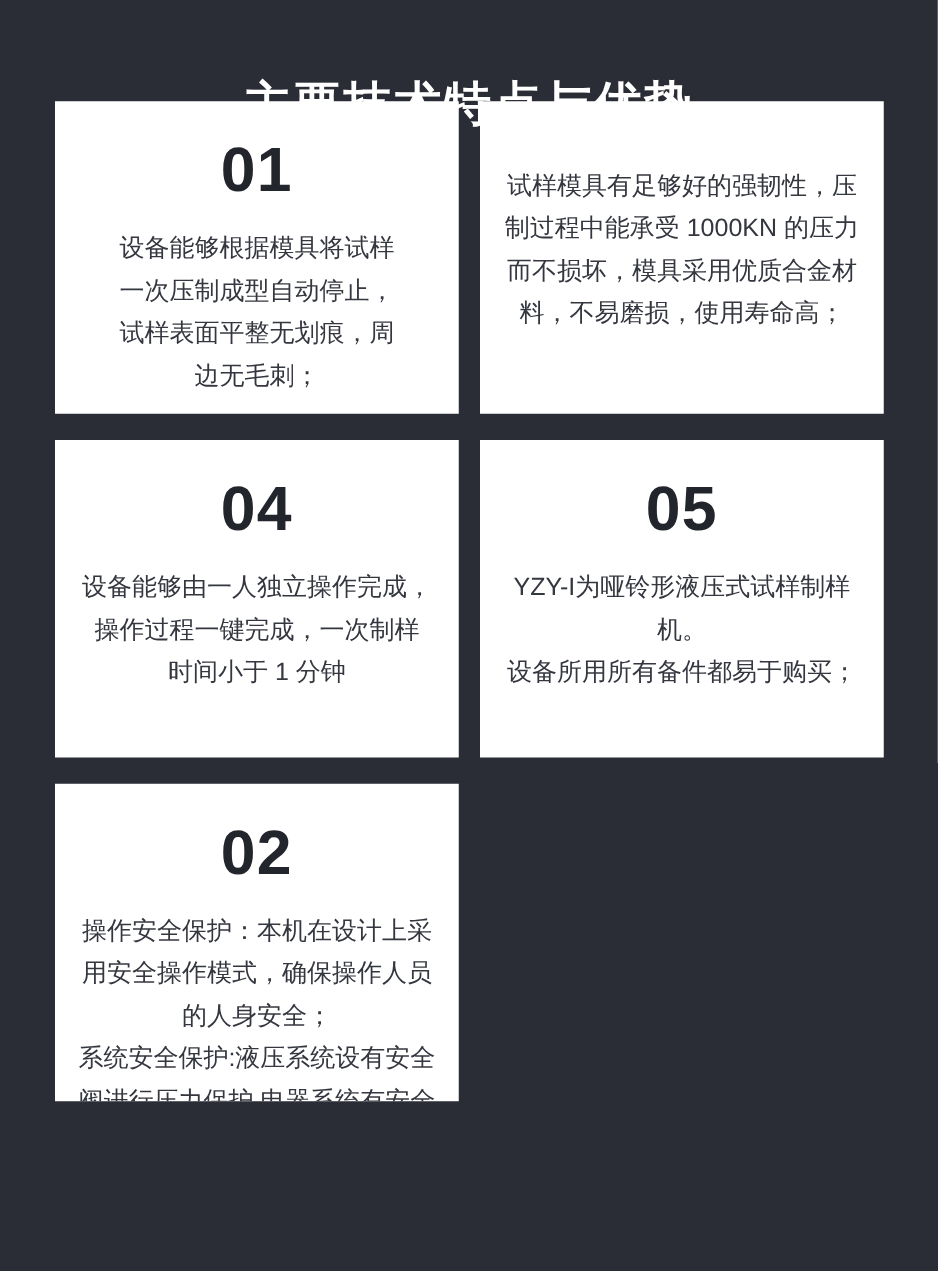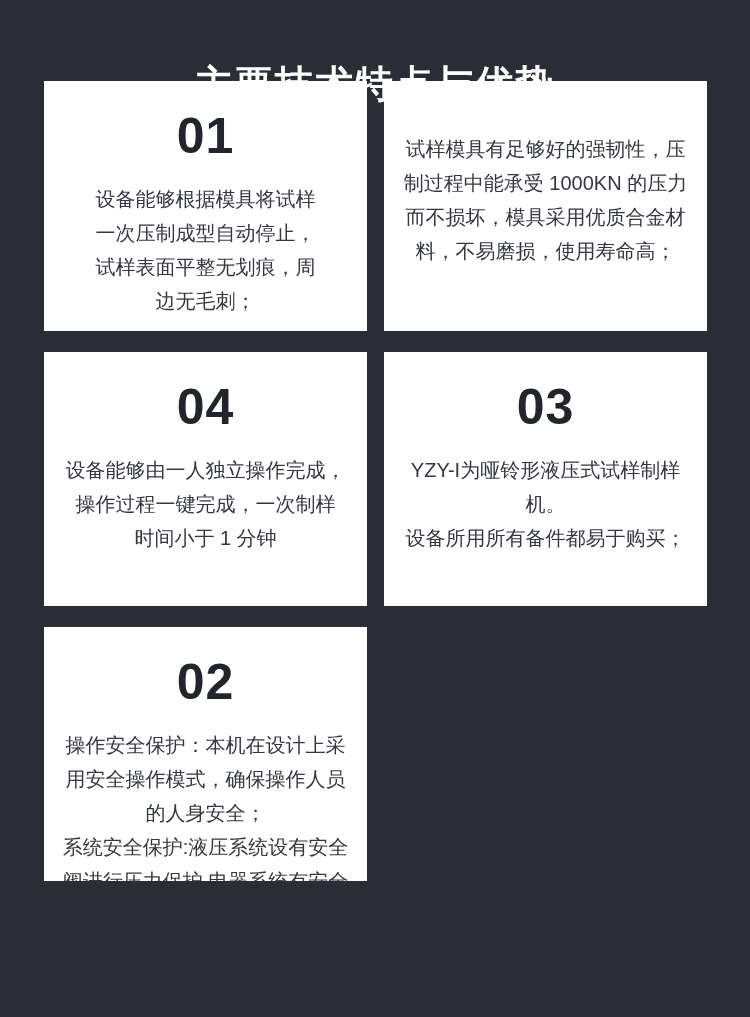--- a/index.html
+++ b/index.html
@@ -78,21 +78,21 @@
 而不损坏，模具采用优质合金材
 料，不易磨损，使用寿命高；</div>
     </div>
     <div class="card">
       <div class="num">04</div>
       <div class="txt">设备能够由一人独立操作完成，
 操作过程一键完成，一次制样
 时间小于 1 分钟</div>
     </div>
     <div class="card">
-      <div class="num">03</div>
+      <div class="num">05</div>
       <div class="txt">YZY-I为哑铃形液压式试样制样机。
 设备所用所有备件都易于购买；</div>
     </div>
     <div class="card">
       <div class="num">02</div>
       <div class="txt">操作安全保护：本机在设计上采
 用安全操作模式，确保操作人员
 的人身安全；
 系统安全保护:液压系统设有安全
 阀进行压力保护,电器系统有安全

